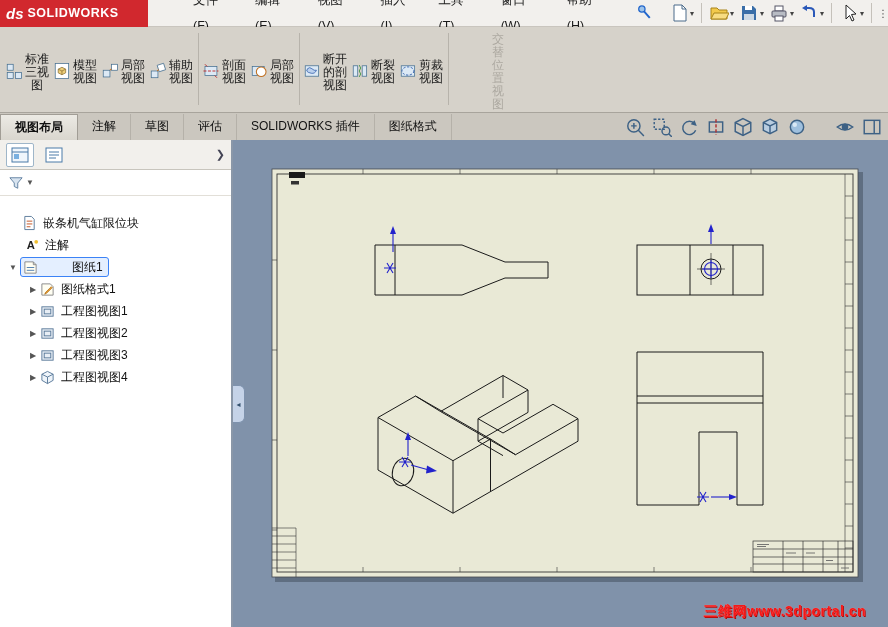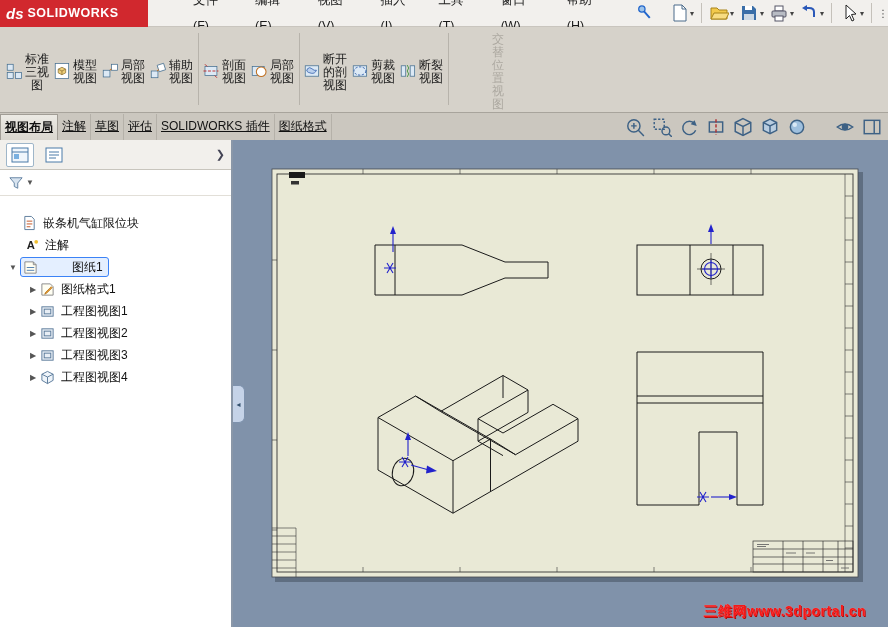--- a/index.html
+++ b/index.html
@@ -26,21 +26,21 @@
   
   .ribbon{position:absolute;left:0;top:27px;width:888px;height:86px;background:#d6d2ca;border-bottom:1px solid #a8a49c;display:flex;align-items:flex-start;padding:4px 0 0 4px;}
   .rbtn{width:48px;height:76px;display:flex;flex-direction:row;align-items:center;padding-top:3px;border:1px solid transparent;border-radius:2px;}
   .rbtn .ricon{width:28px;height:28px;}
   .rbtn .rlabel{margin-top:3px;width:44px;font-size:12px;line-height:13px;text-align:center;color:#1a1a1a;}
   .rbtn.disabled{opacity:.55;}
   .rbtn.disabled .rlabel{color:#8a867e;margin-left:40px;}
   .rsep{width:1px;height:72px;background:#b7b3ab;margin:2px 2px 0 2px;flex:none;}
   
   .tabstrip{position:absolute;left:0;top:113px;width:888px;height:27px;background:#cbc7bf;display:flex;align-items:flex-end;}
-  .tab{height:26px;line-height:25px;padding:0 4px;font-size:12px;color:#111;border-right:1px solid #b5b1a9;text-decoration:underline;}
+  .tab{height:26px;line-height:25px;padding:0 14px;font-size:12px;color:#111;border-right:1px solid #b5b1a9;}
   .tab.active{background:linear-gradient(#eceae4,#d9d6ce);border:1px solid #a19d95;border-bottom:none;font-weight:bold;}
   .hud{margin-left:auto;display:flex;align-items:center;gap:7px;padding-right:6px;height:27px;}
   .hud .hicon{width:20px;height:20px;}
   .hud .gap{width:14px;}
   
   .leftpanel{position:absolute;left:0;top:140px;width:233px;height:487px;background:#ffffff;border-right:2px solid #8a97a8;}
   .panel-tabs{height:30px;background:#f2f0ec;border-bottom:1px solid #c8c5bd;display:flex;align-items:center;padding:0 6px;gap:6px;}
   .ptab{width:28px;height:24px;display:flex;align-items:center;justify-content:center;border:1px solid transparent;border-radius:2px;}
   .ptab.active{background:#fff;border-color:#9fb6c9;}
   .ptab-chevron{margin-left:auto;font-size:11px;color:#445;}
@@ -184,32 +184,32 @@
   <div class="rsep"></div>
   <div class="rbtn">
     <svg class="ricon" viewBox="0 0 24 24">
       <rect x="3" y="5" width="18" height="14" fill="#dce9f5" stroke="#446e90"></rect>
       <path d="M6,9 q3,-3 6,0 t6,2 q-2,5 -7,4 t-6,-3 z" fill="#bcd2ee" stroke="#2a58a8"></path>
     </svg>
     <span class="rlabel">断开的剖视图</span>
   </div>
   <div class="rbtn">
     <svg class="ricon" viewBox="0 0 24 24">
-      <rect x="3" y="5" width="18" height="14" fill="#dce9f5" stroke="#446e90"></rect>
-      <ellipse cx="12" cy="12" rx="8" ry="5.5" fill="none" stroke="#2a58a8" stroke-width="1.2" stroke-dasharray="3 2"></ellipse>
-    </svg>
-    <span class="rlabel">剪裁视图</span>
-  </div>
-  <div class="rbtn">
-    <svg class="ricon" viewBox="0 0 24 24">
       <rect x="3" y="5" width="6" height="14" fill="#dce9f5" stroke="#446e90"></rect>
       <rect x="15" y="5" width="6" height="14" fill="#dce9f5" stroke="#446e90"></rect>
       <path d="M11,4 l2,4 -2,4 2,4 -2,4" fill="none" stroke="#4a9a4a" stroke-width="1.3"></path>
     </svg>
     <span class="rlabel">断裂视图</span>
+  </div>
+  <div class="rbtn">
+    <svg class="ricon" viewBox="0 0 24 24">
+      <rect x="3" y="5" width="18" height="14" fill="#dce9f5" stroke="#446e90"></rect>
+      <ellipse cx="12" cy="12" rx="8" ry="5.5" fill="none" stroke="#2a58a8" stroke-width="1.2" stroke-dasharray="3 2"></ellipse>
+    </svg>
+    <span class="rlabel">剪裁视图</span>
   </div>
   <div class="rsep"></div>
   <div class="rbtn disabled">
     <svg class="ricon" viewBox="0 0 24 24">
       <rect x="3" y="7" width="13" height="13" fill="#e5e3df" stroke="#999"></rect>
       <rect x="8" y="3" width="13" height="13" fill="none" stroke="#999" stroke-dasharray="3 2"></rect>
     </svg>
     <span class="rlabel">交替位置视图</span>
   </div>
 </div>

